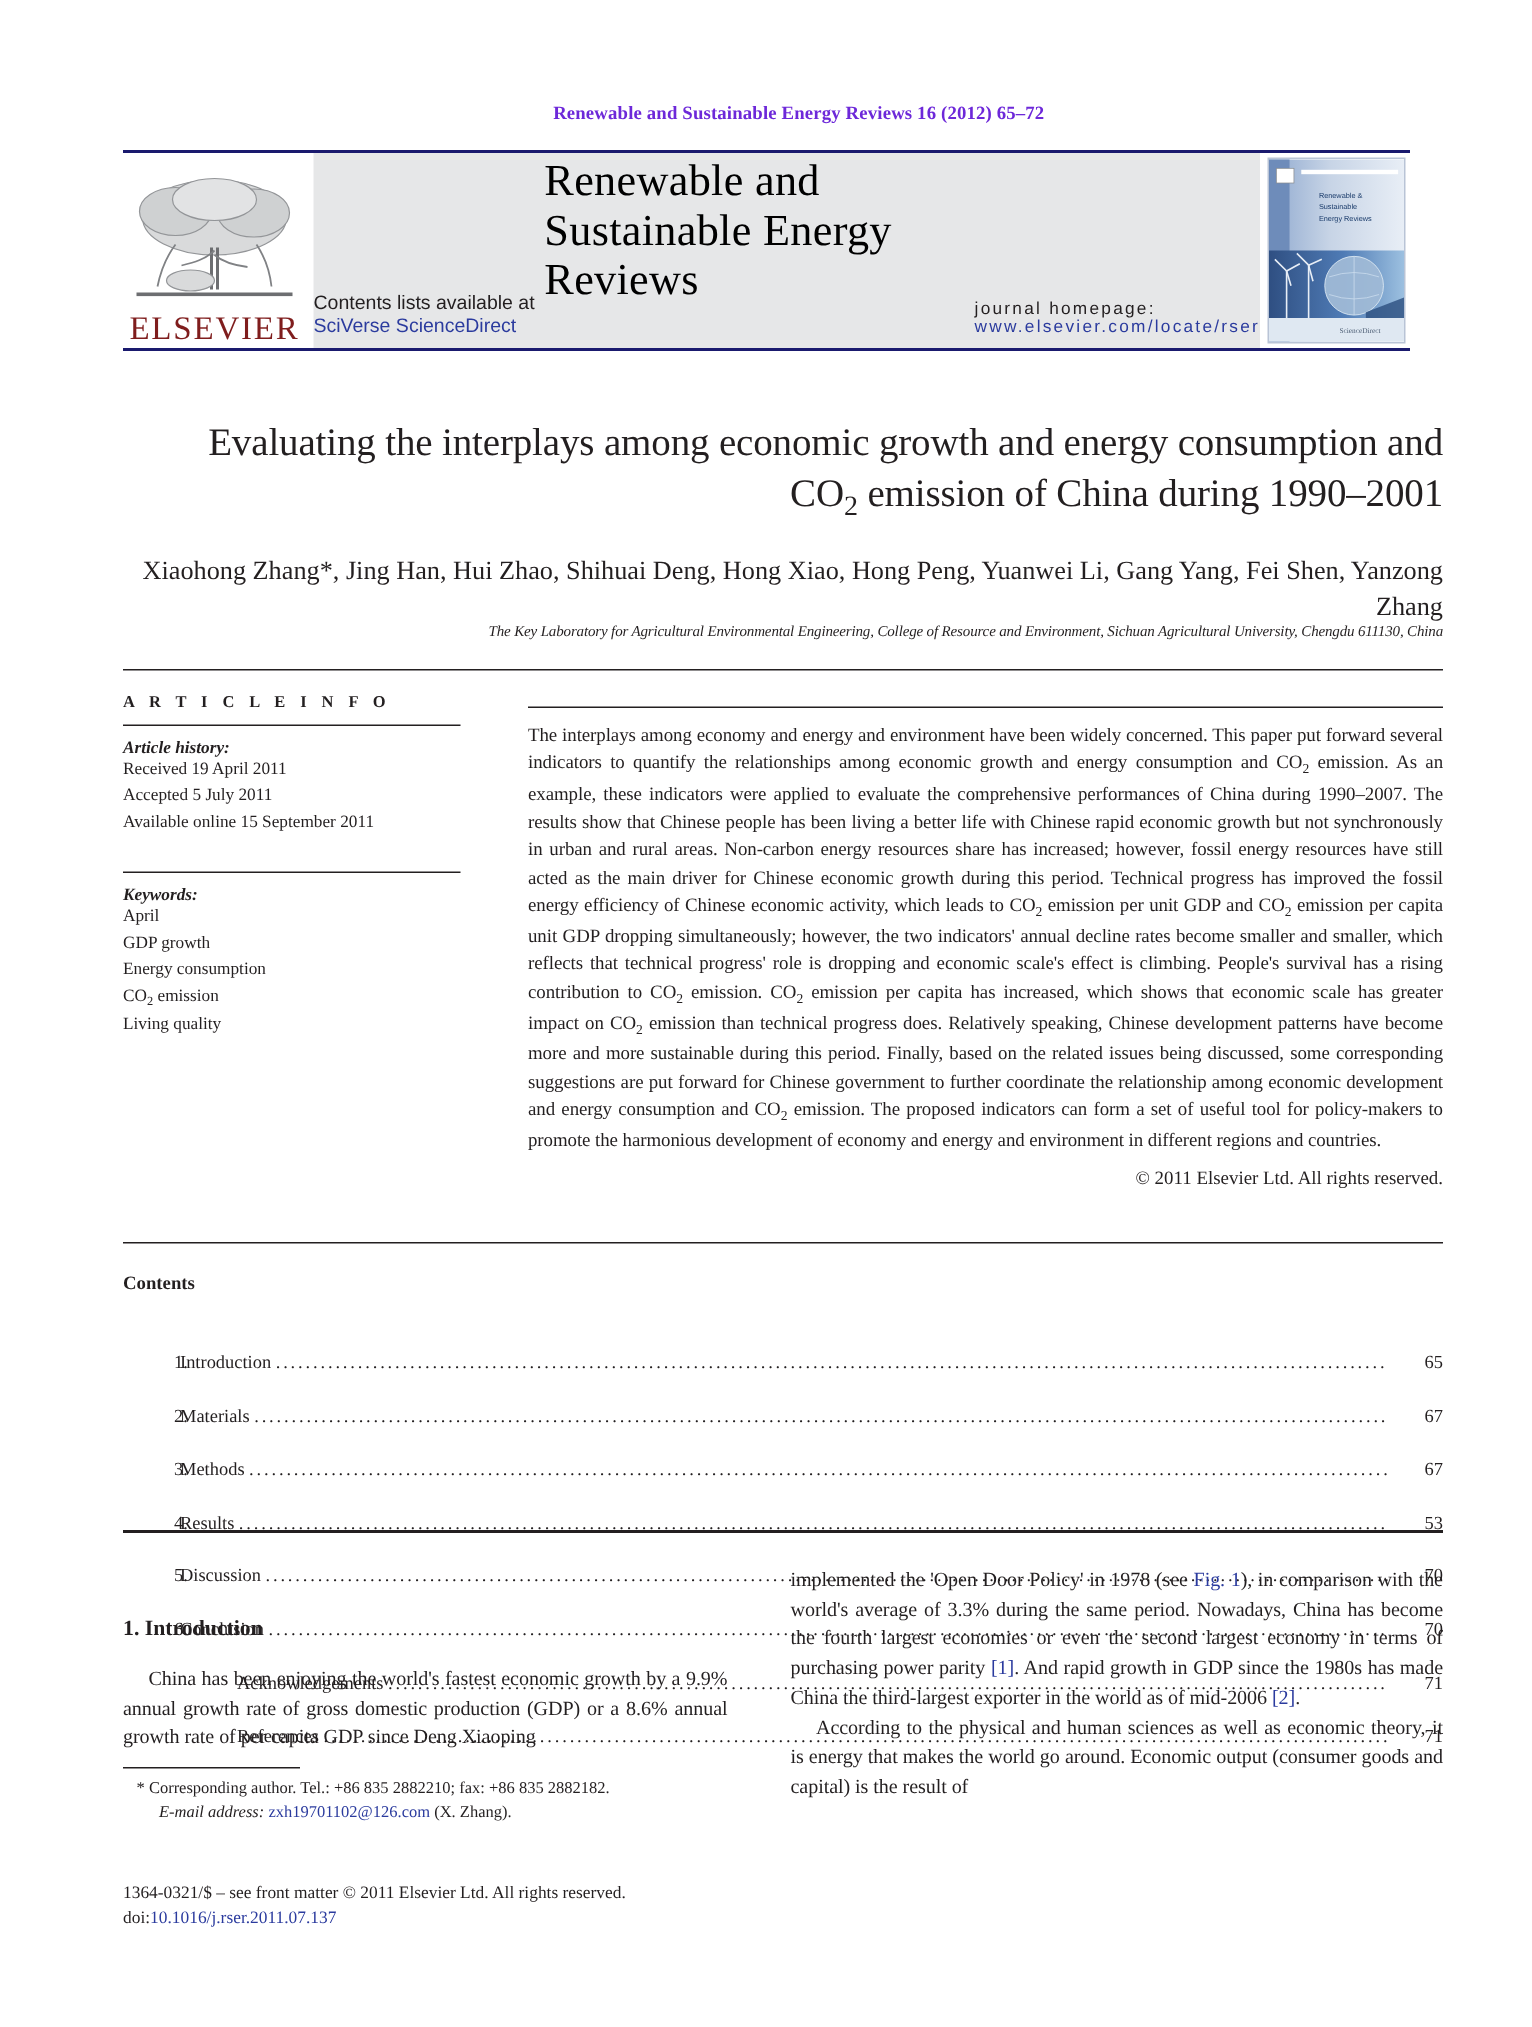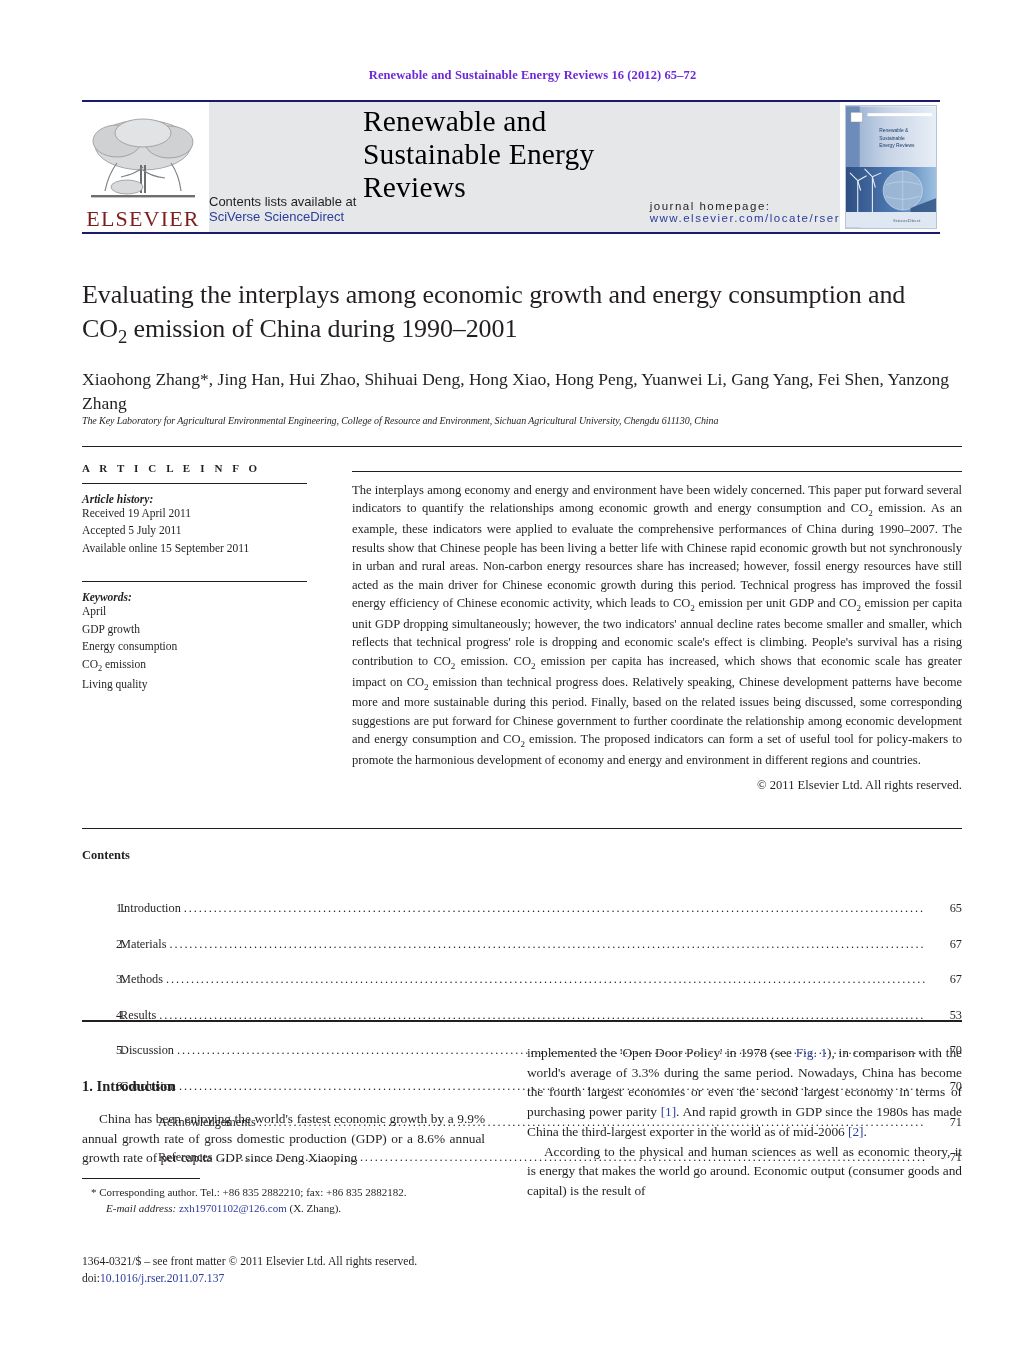--- a/index.html
+++ b/index.html
@@ -88,21 +88,21 @@
 
   .cover-thumb {
     width: 100px; height: 100%;
     padding: 4px 3px 4px 4px;
     background: #fff;
     display: flex; align-items: center; justify-content: center;
   }
   .cover-img { width: 92px; height: 124px; display: block; border: 1px solid #b9c4d6; }
 
   
-  .title-block { position: absolute; left: 82px; top: 278px; width: 880px; }
+  .title-block { position: absolute; left: 82px; top: 278px; width: 880px; text-align: right; }
   .paper-title {
     font-family: "Liberation Serif", serif;
     font-size: 26px;
     line-height: 1.32;
     color: #231f20;
     margin: 0;
     font-weight: normal;
     letter-spacing: -0.1px;
   }
   .authors {

